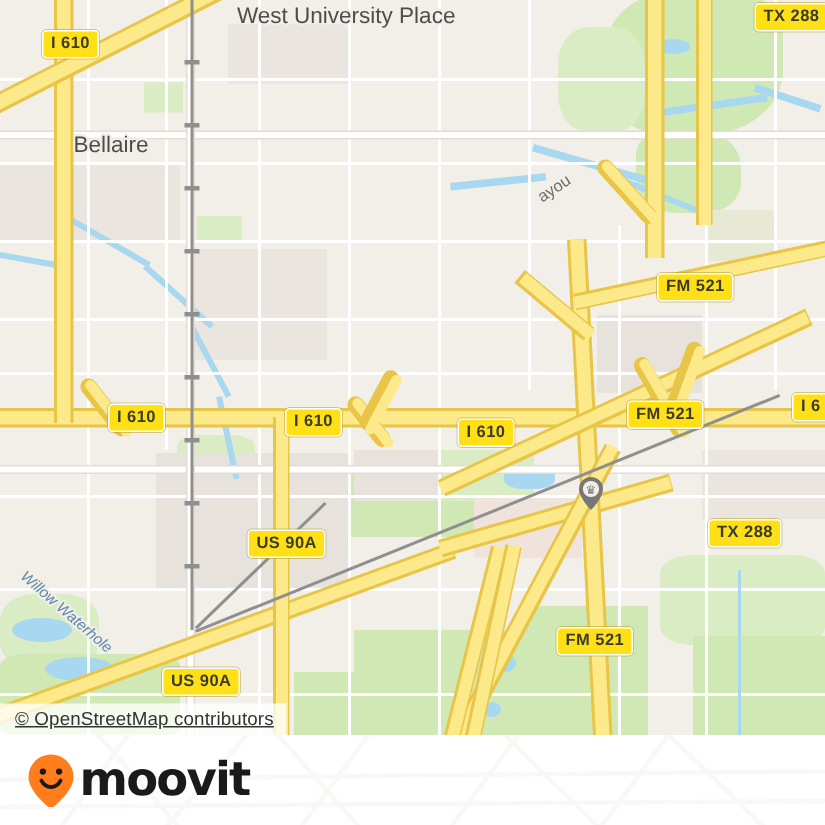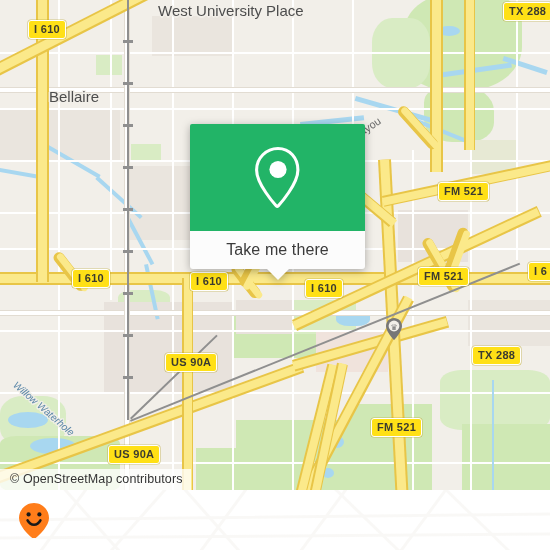--- a/index.html
+++ b/index.html
@@ -59,21 +59,21 @@
   #card-foot  { height:38px; background:#fcfcfc; border-radius:0 0 3px 3px;
                 display:flex; align-items:center; justify-content:center; }
   #card-label { font-size:16px; color:#3b3b3b; letter-spacing:.1px; }
   #card-tip   { position:absolute; left:50%; top:145px; margin-left:-11px;
                 width:0; height:0; border-left:11px solid transparent;
                 border-right:11px solid transparent; border-top:11px solid #fcfcfc; }
 
   
   #attrib { position:absolute; left:0; bottom:0; padding:3px 8px 4px 10px;
             background:rgba(255,255,255,.78); color:#333; font-size:12.5px;
-            letter-spacing:.1px; }
+            letter-spacing:.1px;text-decoration:underline; }
 
   
   #footer { position:absolute; left:0; top:490px; width:550px; height:60px;
             background:#fff; display:flex; align-items:center;
             justify-content:space-between; padding:0 14px 0 18px; overflow:hidden; }
   #footer-watermark{ position:absolute; inset:0; opacity:.30; }
   #footer-title { position:relative; font-size:17.5px; color:#3c3c3c; letter-spacing:.1px; }
   #brand { position:relative; display:flex; align-items:center; gap:3px; }
   #brand-word { font-size:31px; font-weight:bold; color:#1a1a1a; letter-spacing:-1.2px;
                 font-family:"DejaVu Sans", sans-serif; }
@@ -238,32 +238,20 @@
     <div class="place" style="left:158px;top:2px;width:116px;">West University Place</div>
     <div class="place water-lbl" style="left:8px;top:366px;width:110px;transform:rotate(41deg);transform-origin:0 0;">Willow Waterhole</div>
     <div class="place small" style="left:350px;top:118px;width:40px;transform:rotate(-34deg);">ayou</div>
 
     <svg class="poi" style="left:386px;top:318px;" viewBox="0 0 16 22">
       <path d="M8 0C3.6 0 0 3.6 0 8c0 6 8 14 8 14s8-8 8-14c0-4.4-3.6-8-8-8z" fill="#777"></path>
       <circle cx="8" cy="8" r="5.4" fill="#f2efe9"></circle>
       <text x="8" y="11.6" font-size="8" text-anchor="middle" fill="#777" font-family="DejaVu Sans, sans-serif">♛</text>
     </svg>
 
-    <div id="card">
-      <div id="card-green">
-        <svg width="54" height="66" viewBox="0 0 54 66">
-          <path d="M27 3.5C15.2 3.5 5.6 13.1 5.6 24.9c0 6.5 4.3 15.3 9.2 22.6 4.3 6.4 8.8 11.6 10.5 13.5.5.5 1.4.5 1.9 0 1.7-1.9 6.2-7.1 10.5-13.5 4.9-7.3 9.2-16.1 9.2-22.6C46.9 13.1 38.8 3.5 27 3.5z" fill="none" stroke="#ffffff" stroke-width="3.1"></path>
-          <circle cx="27" cy="24.5" r="8.6" fill="#ffffff"></circle>
-        </svg>
-      </div>
-      <div id="card-foot">
-        <span id="card-label">Take me there</span>
-      </div>
-      <div id="card-tip"></div>
-    </div>
 
     <div id="attrib">© OpenStreetMap contributors</div>
   </div>
 
   <div id="footer">
     <svg id="footer-watermark" viewBox="0 0 550 60" preserveAspectRatio="none">
       <g stroke="#ece9e3" stroke-width="3" fill="none">
         <path d="M40 62 L90 -6 M110 62 L170 -6 M200 62 L250 -6 M300 62 L350 -6 M400 62 L450 -6"></path>
         <path d="M-10 30 L560 24 M-10 48 L560 44"></path>
         <path d="M60 -6 L120 62 M180 -6 L240 62 M330 -6 L400 62 M440 -6 L510 62"></path>
@@ -271,16 +259,17 @@
     </svg>
 
 
     <div id="brand">
       <svg width="32" height="36" viewBox="0 0 32 36">
         <path d="M16 1C7.7 1 1 7.7 1 16c0 8 9.2 16.6 13.4 20.1.9.8 2.3.8 3.2 0C21.8 32.6 31 24 31 16 31 7.7 24.3 1 16 1z" fill="#ff7d1a"></path>
         <circle cx="10.6" cy="12.4" r="2.1" fill="#1a1a1a"></circle>
         <circle cx="21.4" cy="12.4" r="2.1" fill="#1a1a1a"></circle>
         <path d="M9.6 18.4c1.6 2.9 4 4.3 6.4 4.3s4.8-1.4 6.4-4.3" fill="none" stroke="#1a1a1a" stroke-width="2.6" stroke-linecap="round"></path>
       </svg>
+      <span id="brand-word">moovit</span>
     </div>
   </div>
 
 </div>
 
 </body></html>

